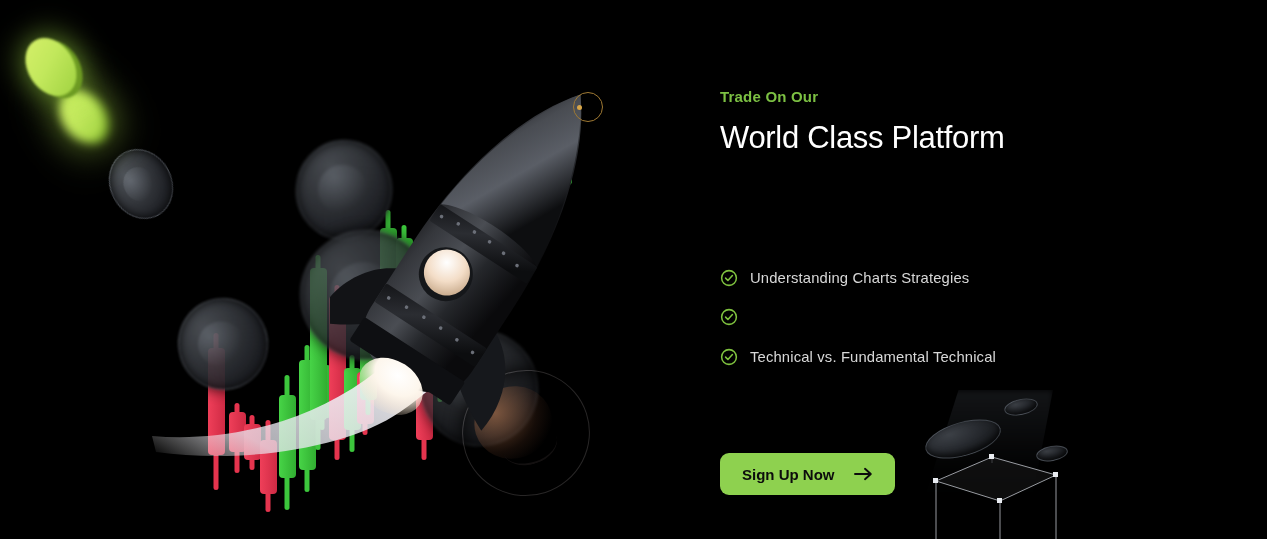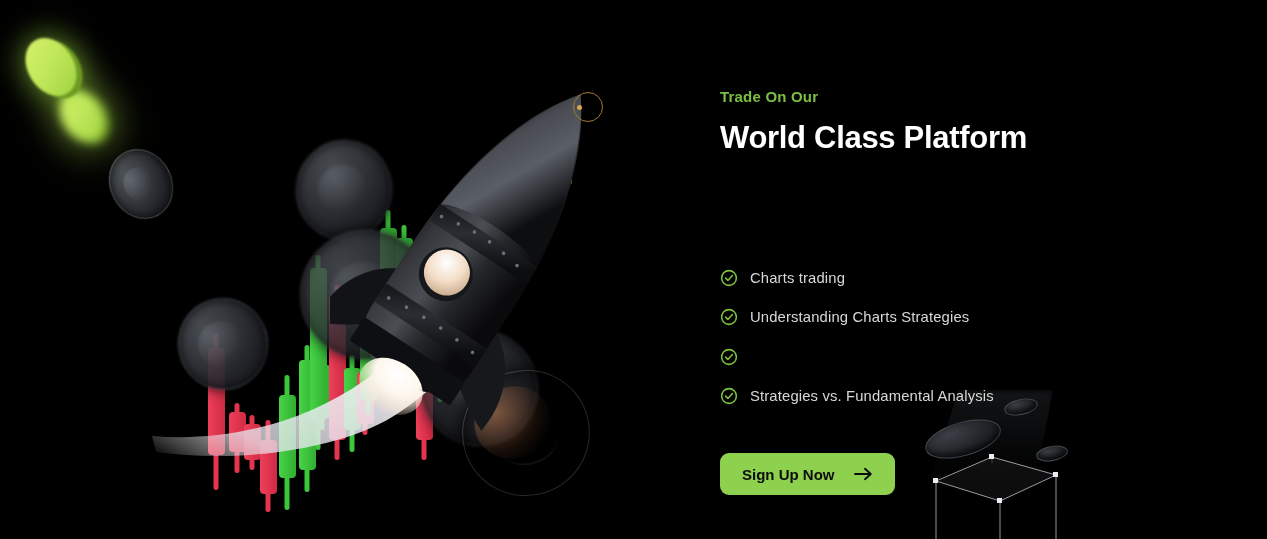--- a/index.html
+++ b/index.html
@@ -144,21 +144,21 @@
     width:480px; height:539px;
   }
   .eyebrow {
     position:absolute; left:0; top:88px;
     font-size:15px; font-weight:bold;
     color:#7cc043;
     letter-spacing:.2px;
   }
   .title {
     position:absolute; left:0; top:120px;
-    font-size:31px; font-weight:bold;
+    font-size:31px; font-weight:normal;
     color:#ffffff;
     letter-spacing:-.3px;
     white-space:nowrap;
   }
   .desc {
     position:absolute; left:0; top:168px;
     width:418px;
     font-size:14.5px;
     line-height:19.5px;
     color:#c3c3c3;
@@ -471,41 +471,34 @@
 
     <h1 class="title">World Class Platform</h1>
 
 
     <ul class="features">
       <li class="feature">
         <svg class="check-icon" viewBox="0 0 20 20">
           <circle cx="10" cy="10" r="8.2" fill="none" stroke="#7fc23f" stroke-width="1.7"></circle>
           <path d="M6.2,10.1 L8.8,12.7 L13.8,7.3" fill="none" stroke="#7fc23f" stroke-width="1.7" stroke-linecap="round" stroke-linejoin="round"></path>
         </svg>
-        <span class="feature-label">Charts trading</span>
-      </li>
-      <li class="feature">
-        <svg class="check-icon" viewBox="0 0 20 20">
-          <circle cx="10" cy="10" r="8.2" fill="none" stroke="#7fc23f" stroke-width="1.7"></circle>
-          <path d="M6.2,10.1 L8.8,12.7 L13.8,7.3" fill="none" stroke="#7fc23f" stroke-width="1.7" stroke-linecap="round" stroke-linejoin="round"></path>
-        </svg>
         <span class="feature-label">Understanding Charts Strategies</span>
       </li>
       <li class="feature">
         <svg class="check-icon" viewBox="0 0 20 20">
           <circle cx="10" cy="10" r="8.2" fill="none" stroke="#7fc23f" stroke-width="1.7"></circle>
           <path d="M6.2,10.1 L8.8,12.7 L13.8,7.3" fill="none" stroke="#7fc23f" stroke-width="1.7" stroke-linecap="round" stroke-linejoin="round"></path>
         </svg>
       </li>
       <li class="feature">
         <svg class="check-icon" viewBox="0 0 20 20">
           <circle cx="10" cy="10" r="8.2" fill="none" stroke="#7fc23f" stroke-width="1.7"></circle>
           <path d="M6.2,10.1 L8.8,12.7 L13.8,7.3" fill="none" stroke="#7fc23f" stroke-width="1.7" stroke-linecap="round" stroke-linejoin="round"></path>
         </svg>
-        <span class="feature-label">Strategies vs. Fundamental Analysis</span>
+        <span class="feature-label">Technical vs. Fundamental Technical</span>
       </li>
     </ul>
 
     <button class="cta">
       <span>Sign Up Now</span>
       <svg class="arrow" width="19" height="14" viewBox="0 0 19 14">
         <path d="M1,7 L16.5,7 M11,1.8 L16.8,7 L11,12.2" fill="none" stroke="#0c0c0c" stroke-width="1.9" stroke-linecap="round" stroke-linejoin="round"></path>
       </svg>
     </button>
   </div>

